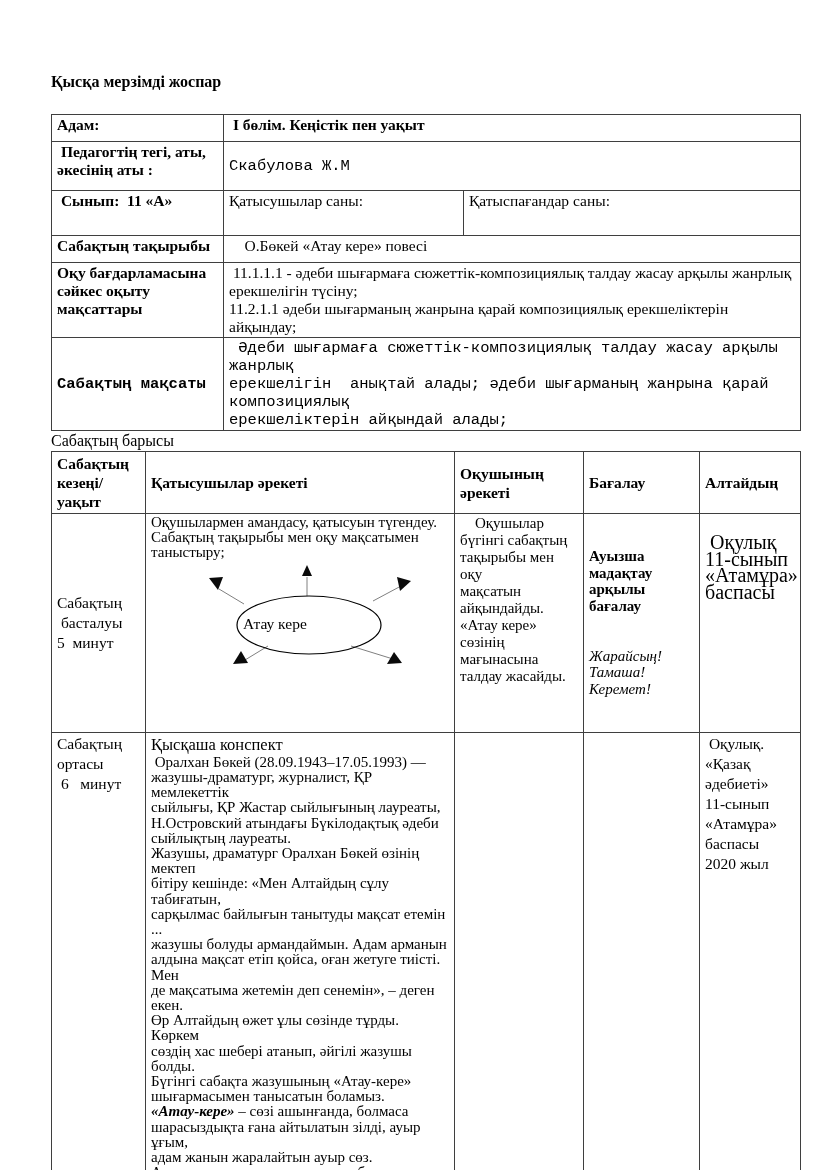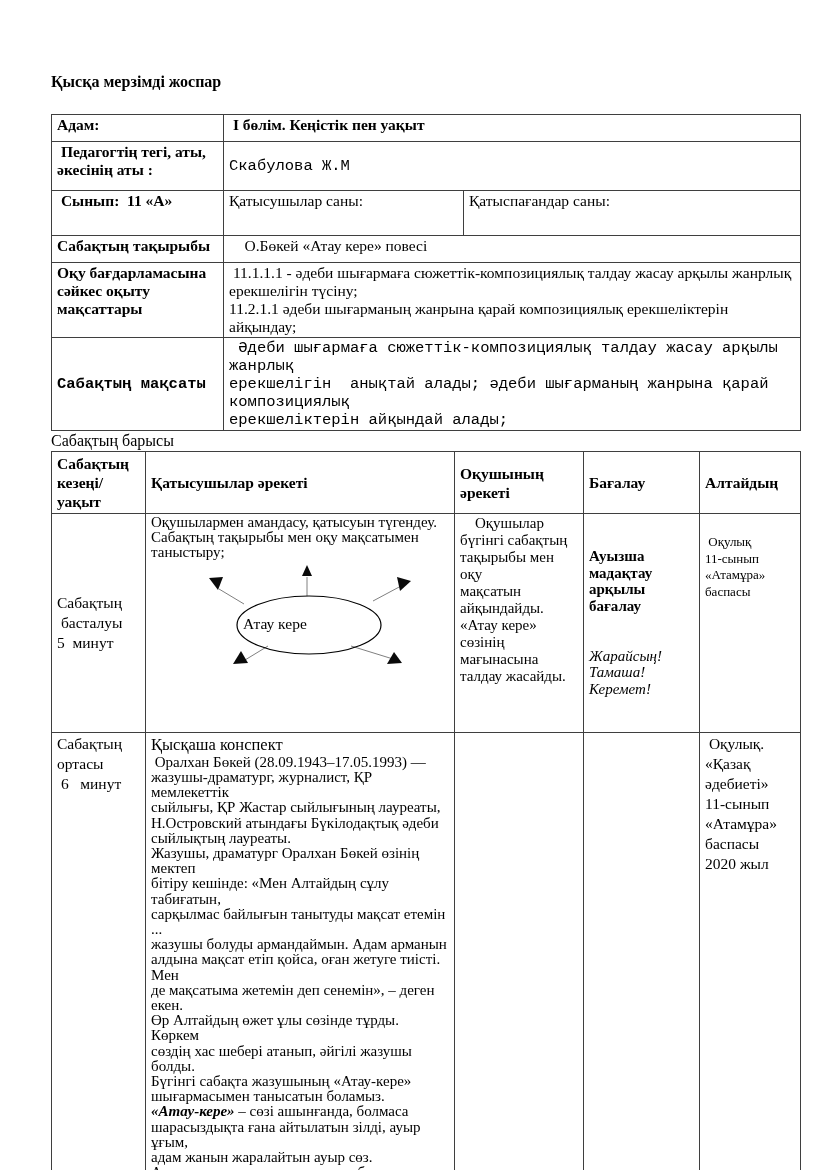--- a/index.html
+++ b/index.html
@@ -38,21 +38,21 @@
   .t2 .row-head td{height:59px;}
   .t2 .row1 td{height:170px;}
   .t2 .row2 td{height:423px;}
   .c-stage{font-size:15.5px;line-height:20px;white-space:pre-wrap;}
   .c-stage.vmid{vertical-align:middle;}
   .c-teacher{font-size:15px;line-height:15.2px;}
   .c-student{font-size:15px;line-height:17px;white-space:pre-wrap;}
   .c-assess{font-size:15px;line-height:16.6px;vertical-align:middle;white-space:pre-wrap;}
   .c-assess .b{font-weight:bold;}
   .c-assess .i{font-style:italic;}
-  .c-res1{font-size:13px;line-height:16.6px;padding-top:20px;white-space:pre-wrap;}
+  .c-res1{font-size:20px;line-height:16.6px;padding-top:20px;white-space:pre-wrap;}
   .c-res2{font-size:15.5px;line-height:20px;white-space:pre-wrap;}
   .c-content{font-size:15px;line-height:15.2px;}
   .c-content .heading{font-size:16.5px;line-height:21px;}
   .bi{font-weight:bold;font-style:italic;}
   .diagram-wrap{margin-top:1px;}
 </style>
 </head>
 <body>
 
 <div>

